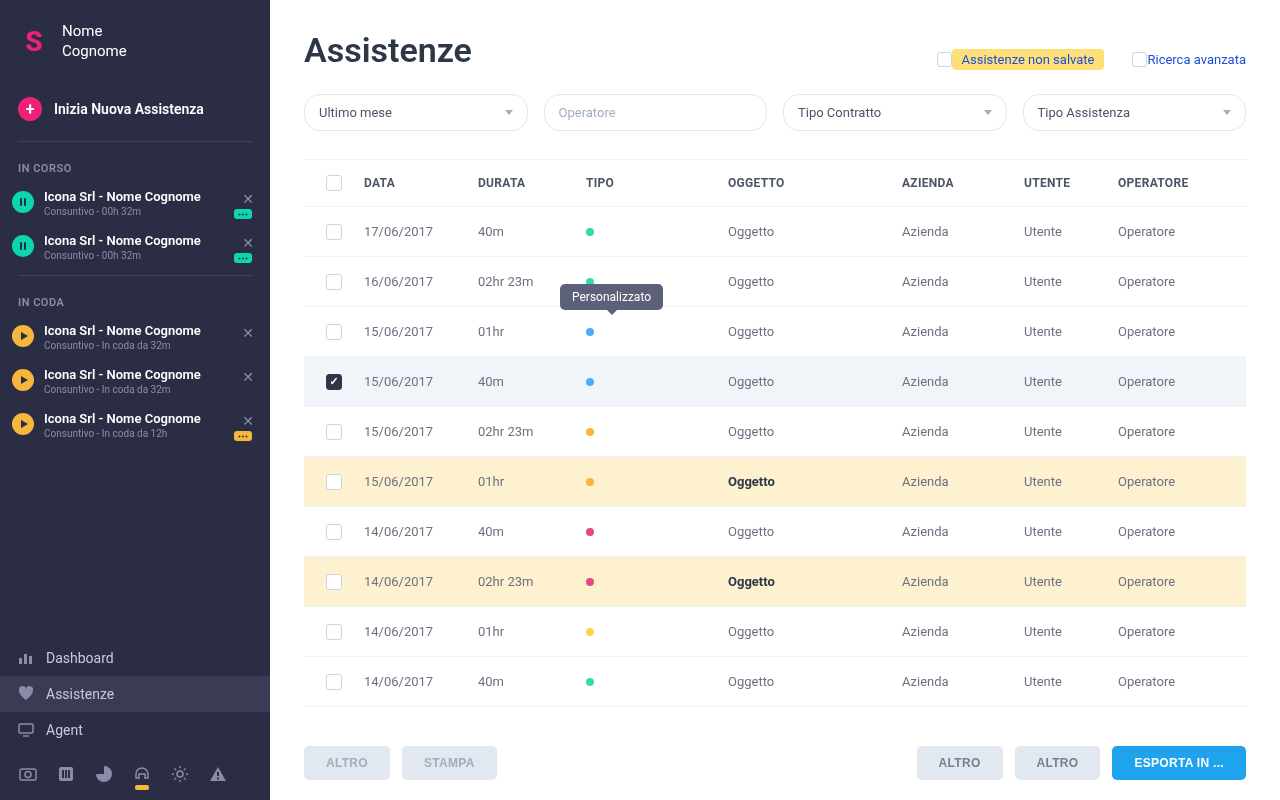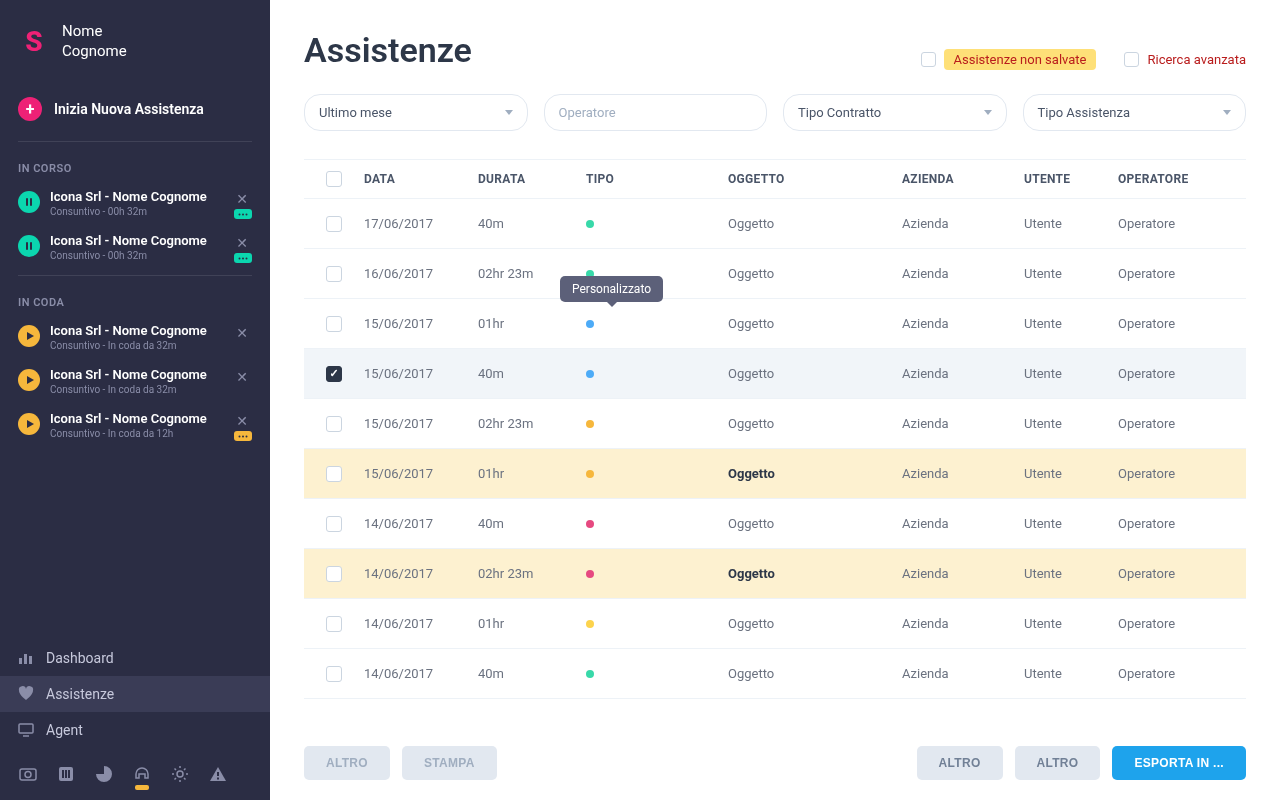--- a/index.html
+++ b/index.html
@@ -8,21 +8,21 @@
 
 .sidebar { width: 270px; background: #2b2d44; color: #fff; display: flex; flex-direction: column; height: 100%; }
 .user-header { display: flex; align-items: center; padding: 22px 18px; gap: 12px; }
 .logo { width: 32px; height: 32px; display: flex; align-items: center; justify-content: center; color: #ee2176; font-size: 28px; font-weight: 800; }
 .user-name { font-size: 15px; line-height: 1.3; }
 .new-assist { display: flex; align-items: center; gap: 12px; padding: 14px 18px; cursor: pointer; }
 .plus-circle { width: 24px; height: 24px; border-radius: 50%; background: #ee2176; display: flex; align-items: center; justify-content: center; color: #fff; font-size: 16px; font-weight: bold; }
 .new-assist-label { font-size: 14px; font-weight: 600; }
 .divider { height: 1px; background: rgba(255,255,255,0.1); margin: 6px 18px; }
 .section-label { color: #8a8da8; font-size: 11px; font-weight: 600; letter-spacing: 0.5px; padding: 14px 18px 6px; }
-.assist-item { display: flex; align-items: flex-start; gap: 10px; padding: 8px 18px; position: relative; }
+.assist-item { display: flex; align-items: flex-start; gap: 10px; padding: 8px 12px; position: relative; }
 .assist-icon-btn { width: 22px; height: 22px; border-radius: 50%; display: flex; align-items: center; justify-content: center; flex-shrink: 0; margin-top: 2px; cursor: pointer; }
 .pause-btn { background: #0bd6af; }
 .play-btn { background: #f6b73c; }
 .icon-pause { display: flex; gap: 2px; }
 .icon-pause span { width: 2px; height: 8px; background: #2b2d44; border-radius: 1px; }
 .icon-play { width: 0; height: 0; border-left: 7px solid #2b2d44; border-top: 4px solid transparent; border-bottom: 4px solid transparent; margin-left: 2px; }
 .assist-text { flex: 1; }
 .assist-title { font-size: 13px; font-weight: 600; color: #fff; }
 .assist-sub { font-size: 10px; color: #8a8da8; margin-top: 2px; }
 .close-x { color: #8a8da8; font-size: 14px; cursor: pointer; padding: 2px 4px; }
@@ -37,32 +37,32 @@
 .nav-icon { width: 16px; height: 16px; display: flex; align-items: center; justify-content: center; }
 .footer-icons { display: flex; gap: 18px; padding: 16px 18px; color: #8a8da8; align-items: center; }
 .footer-icons .fi { width: 20px; height: 20px; display: flex; align-items: center; justify-content: center; cursor: pointer; position: relative; }
 .footer-icons .fi.badge::after { content: ''; position: absolute; bottom: -6px; left: 3px; width: 14px; height: 5px; background: #f6b73c; border-radius: 2px; }
 
 
 .main { flex: 1; display: flex; flex-direction: column; height: 100%; overflow: hidden; }
 .page-header { display: flex; align-items: flex-end; justify-content: space-between; padding: 30px 34px 0; }
 .page-title { font-size: 34px; font-weight: 600; color: #2d3748; }
 .header-right { display: flex; gap: 28px; align-items: center; }
-.chk-label { display: flex; align-items: center; gap: 8px; font-size: 13px; color: #b91c1c; cursor: pointer; }
+.chk-label { display: flex; align-items: center; gap: 0; font-size: 13px; color: #1d4ed8; cursor: pointer; }
 .badge-yellow { background: #fee078; padding: 3px 10px; border-radius: 4px; font-size: 13px; }
 .fake-check { width: 15px; height: 15px; border: 1.5px solid #cbd5e0; border-radius: 3px; background: #fff; }
 
 .filters { display: flex; gap: 16px; padding: 24px 34px 0; }
 .filter { flex: 1; border: 1px solid #e2e8f0; border-radius: 16px; padding: 10px 14px; display: flex; align-items: center; justify-content: space-between; font-size: 13px; color: #4a5568; background: #fff; cursor: pointer; }
 .filter.input-like { justify-content: flex-start; cursor: text; }
 .caret { width: 0; height: 0; border-left: 4px solid transparent; border-right: 4px solid transparent; border-top: 5px solid #a0aec0; }
 
 .table-wrap { margin: 28px 34px 0; flex: 1; overflow: hidden; }
 .thead, .trow { display: grid; grid-template-columns: 60px 114px 108px 142px 174px 122px 94px 100px; align-items: center; }
-.thead { height: 40px; border-top: 1px solid #edf2f7; border-bottom: 1px solid #edf2f7; font-size: 12px; font-weight: 700; color: #4a5568; letter-spacing: 0.3px; }
+.thead { height: 48px; border-top: 1px solid #edf2f7; border-bottom: 1px solid #edf2f7; font-size: 12px; font-weight: 700; color: #4a5568; letter-spacing: 0.3px; }
 .trow { height: 50px; border-bottom: 1px solid #edf2f7; font-size: 13px; color: #6b7280; }
 .trow.selected { background: #f1f5f9; }
 .trow.highlight { background: #fdf1d0; }
 .cell-check { display: flex; justify-content: center; }
 .check-box { width: 16px; height: 16px; border: 1.5px solid #cbd5e0; border-radius: 3px; background: #fff; display: flex; align-items: center; justify-content: center; cursor: pointer; }
 .check-box.checked { background: #2d3748; border-color: #2d3748; }
 .check-box.checked::after { content: '✓'; color: #fff; font-size: 11px; font-weight: bold; }
 .dot { width: 8px; height: 8px; border-radius: 50%; display: inline-block; }
 .dot.green { background: #38d9a9; }
 .dot.blue { background: #4dabf7; }

